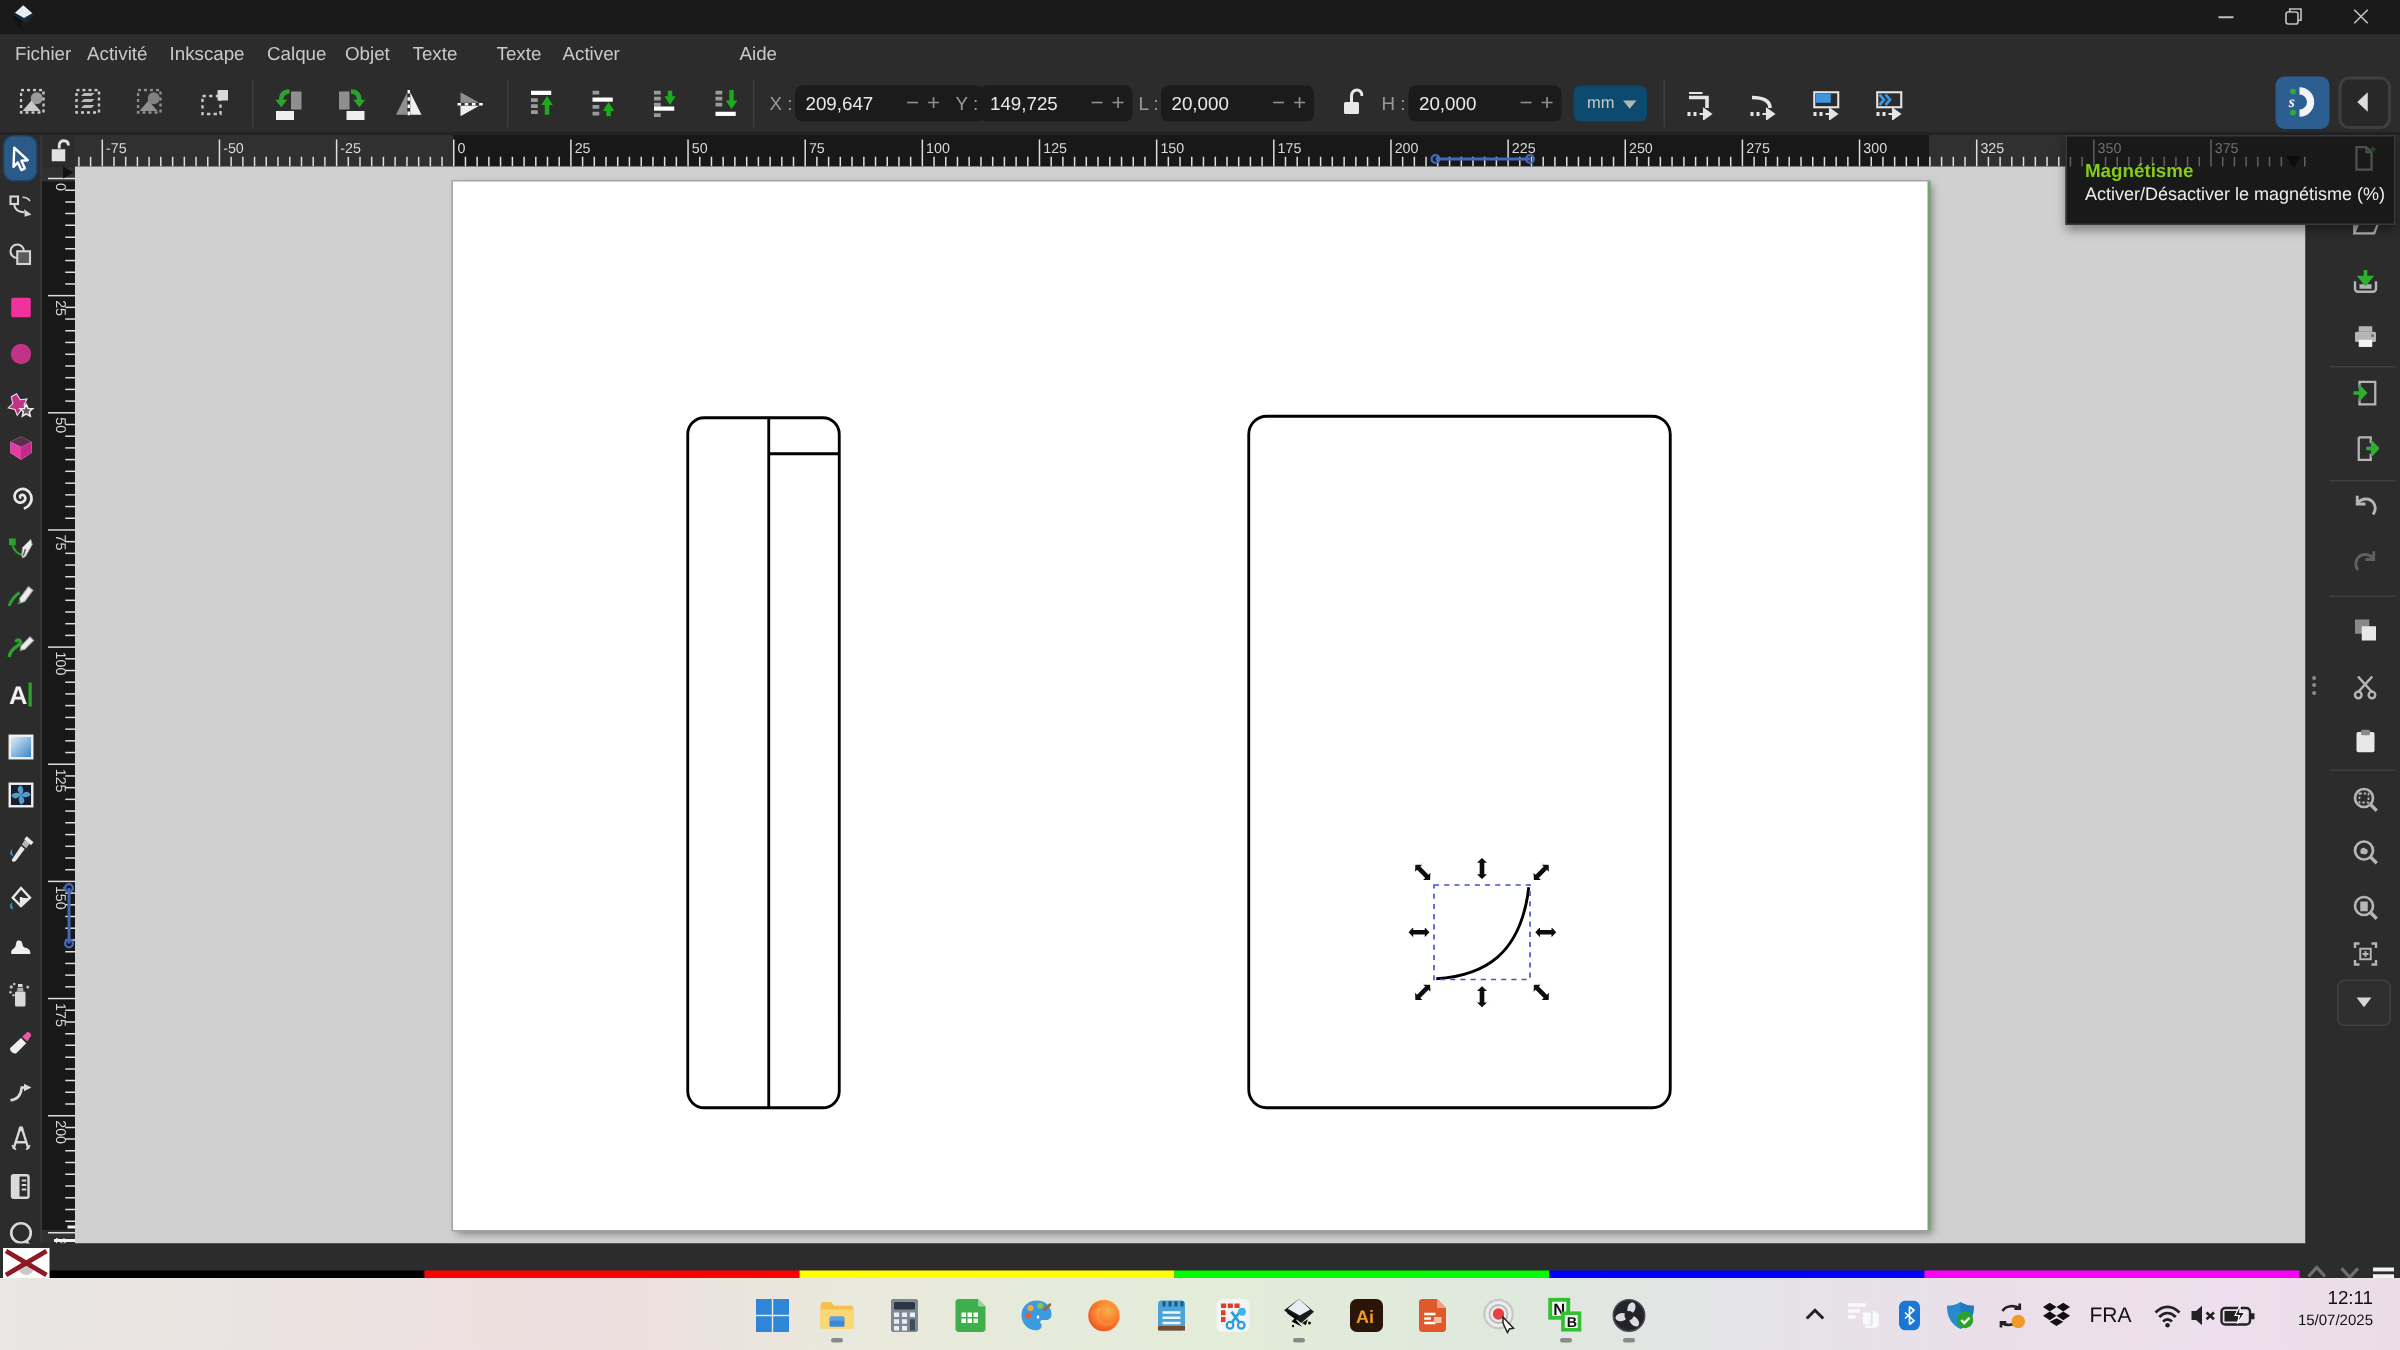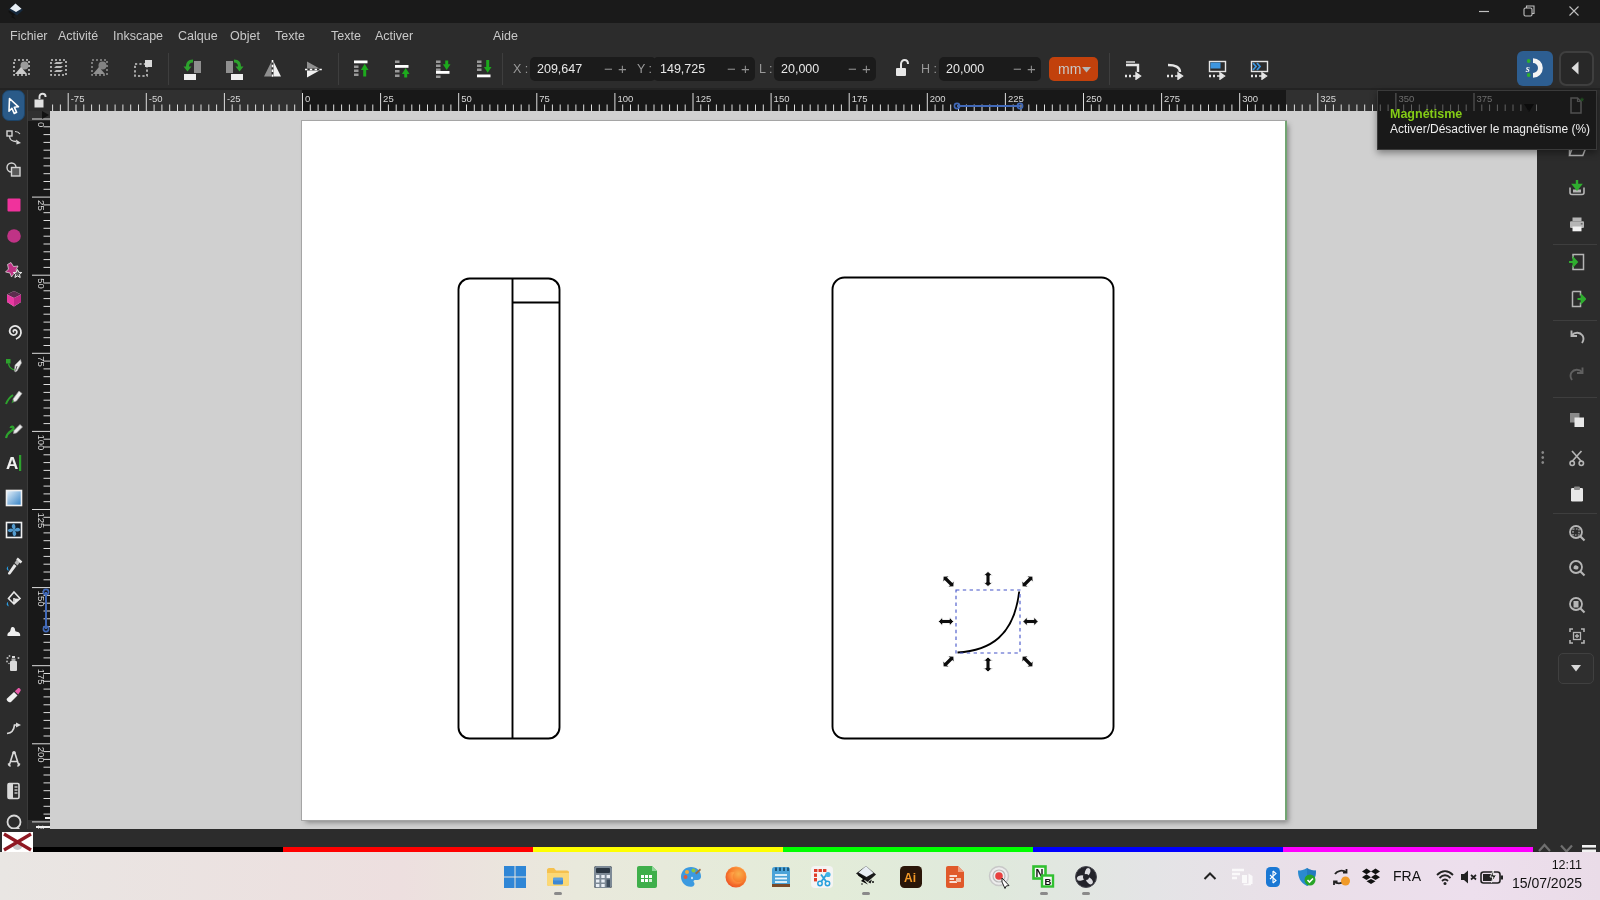--- a/index.html
+++ b/index.html
@@ -143,21 +143,21 @@
 <div class="pm" style="left:862px;top:57px;line-height:24px">+</div>
 <svg class="abs" style="left:893px;top:58px" width="16" height="22" viewBox="0 0 16 22">
  <rect x="3" y="10" width="10" height="8" rx="1" fill="#e8e8e8"></rect>
  <path d="M8 10 L8 6 C8 3.2 10 2 11.5 2 C13.5 2 15 3.5 15 6" fill="none" stroke="#e8e8e8" stroke-width="2"></path>
 </svg>
 <div class="abs tblabel" style="left:921px;top:48px">H :</div>
 <div class="abs inputbox" style="left:939px;width:102px">20,000</div>
 <div class="pm" style="left:1013px;top:57px;line-height:24px">−</div>
 <div class="pm" style="left:1027px;top:57px;line-height:24px">+</div>
 
-<div class="abs" style="left:1049px;top:57px;width:49px;height:24px;background:#c2410c;border-radius:5px;color:#c9c9c9;font-size:14px;line-height:24px;padding-left:9px">mm</div>
+<div class="abs" style="left:1049px;top:57px;width:49px;height:24px;background:#0c4a6e;border-radius:5px;color:#c9c9c9;font-size:11px;line-height:24px;padding-left:9px">mm</div>
 <svg class="abs" style="left:1081px;top:66px" width="11" height="8" viewBox="0 0 11 8">
       <path d="M1 1 L5.5 6.5 L10 1 Z" fill="#b5b5b5"></path>
     </svg>
 
 <svg class="abs" style="left:1124px;top:59px" width="20" height="21" viewBox="0 0 20 21">
  <path d="M2 6 L14 6 L14 13" fill="none" stroke="#e5e5e5" stroke-width="2.4"></path>
  <path d="M2 3 L11 3" stroke="#e5e5e5" stroke-width="1.4"></path>
  <path d="M1 17 L3 17 M5 17 L7 17" stroke="#e5e5e5" stroke-width="2.6"></path>
  <path d="M9 17 L13 17 M12 13.8 L16.5 17 L12 20.2 Z" stroke="#e5e5e5" stroke-width="1.4" fill="#e5e5e5"></path>
 </svg>
@@ -1006,13 +1006,13 @@
       <path d="M2 7 L5 7 L9 3.5 L9 16.5 L5 13 L2 13 Z" fill="#222"></path>
       <path d="M12 8 L17 12.5 M17 8 L12 12.5" stroke="#222" stroke-width="1.7"></path>
     </svg>
     <svg class="abs" style="left:1480px;top:867px" width="24" height="20" viewBox="0 0 24 20">
       <rect x="1" y="5" width="19" height="11" rx="2.5" fill="none" stroke="#222" stroke-width="1.6"></rect>
       <rect x="20.5" y="8.5" width="2.5" height="4" fill="#222"></rect>
       <rect x="3" y="7" width="9" height="7" fill="#222"></rect>
       <path d="M13.5 3 L10 10 L13 10 L11.5 15.5 L16.5 8 L13.2 8 Z" fill="#222" stroke="#fff" stroke-width="0.8"></path>
     </svg>
     <div class="abs" style="left:1522px;top:858px;width:60px;text-align:right;color:#111;font-size:12.5px">12:11</div>
-    <div class="abs" style="left:1502px;top:875px;width:80px;text-align:right;color:#111;font-size:14px">15/07/2025</div>
+    <div class="abs" style="left:1502px;top:875px;width:80px;text-align:right;color:#111;font-size:10px">15/07/2025</div>
   </div>
 </body></html>

